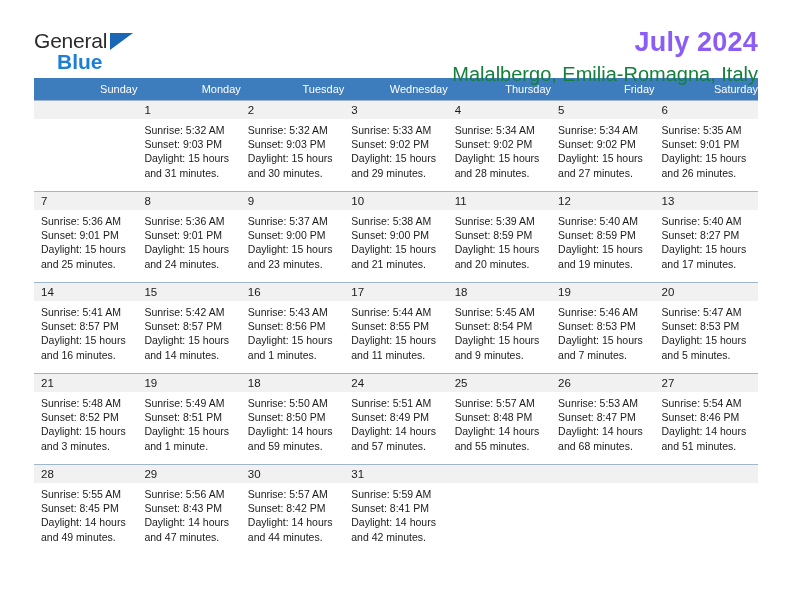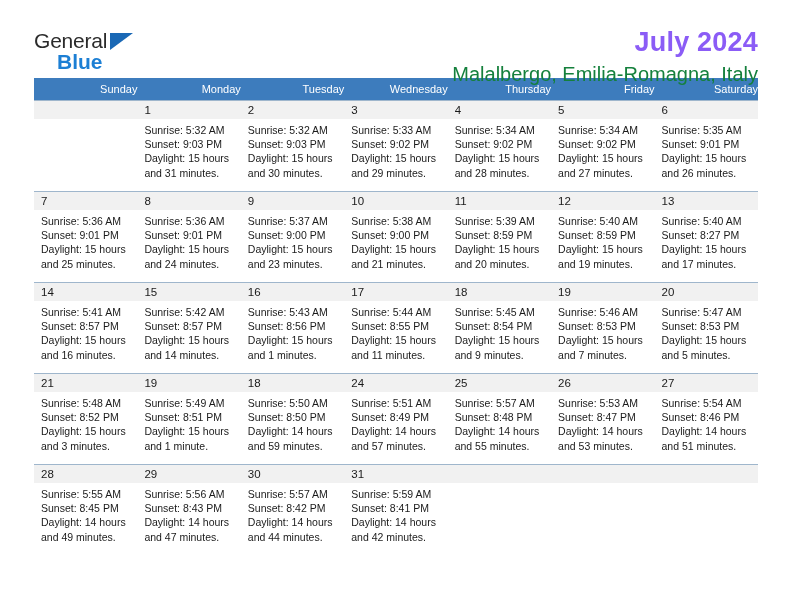--- a/index.html
+++ b/index.html
@@ -396,21 +396,21 @@
               <div>Daylight: 14 hours</div>
               <div>and 55 minutes.</div>
             </div>
           </td>
           <td class="">
             <div class="daynum-bar">26</div>
             <div class="cell-body">
               <div>Sunrise: 5:53 AM</div>
               <div>Sunset: 8:47 PM</div>
               <div>Daylight: 14 hours</div>
-              <div>and 53 minutes.</div>
+              <div>and 68 minutes.</div>
             </div>
           </td>
           <td class="">
             <div class="daynum-bar">27</div>
             <div class="cell-body">
               <div>Sunrise: 5:54 AM</div>
               <div>Sunset: 8:46 PM</div>
               <div>Daylight: 14 hours</div>
               <div>and 51 minutes.</div>
             </div>

